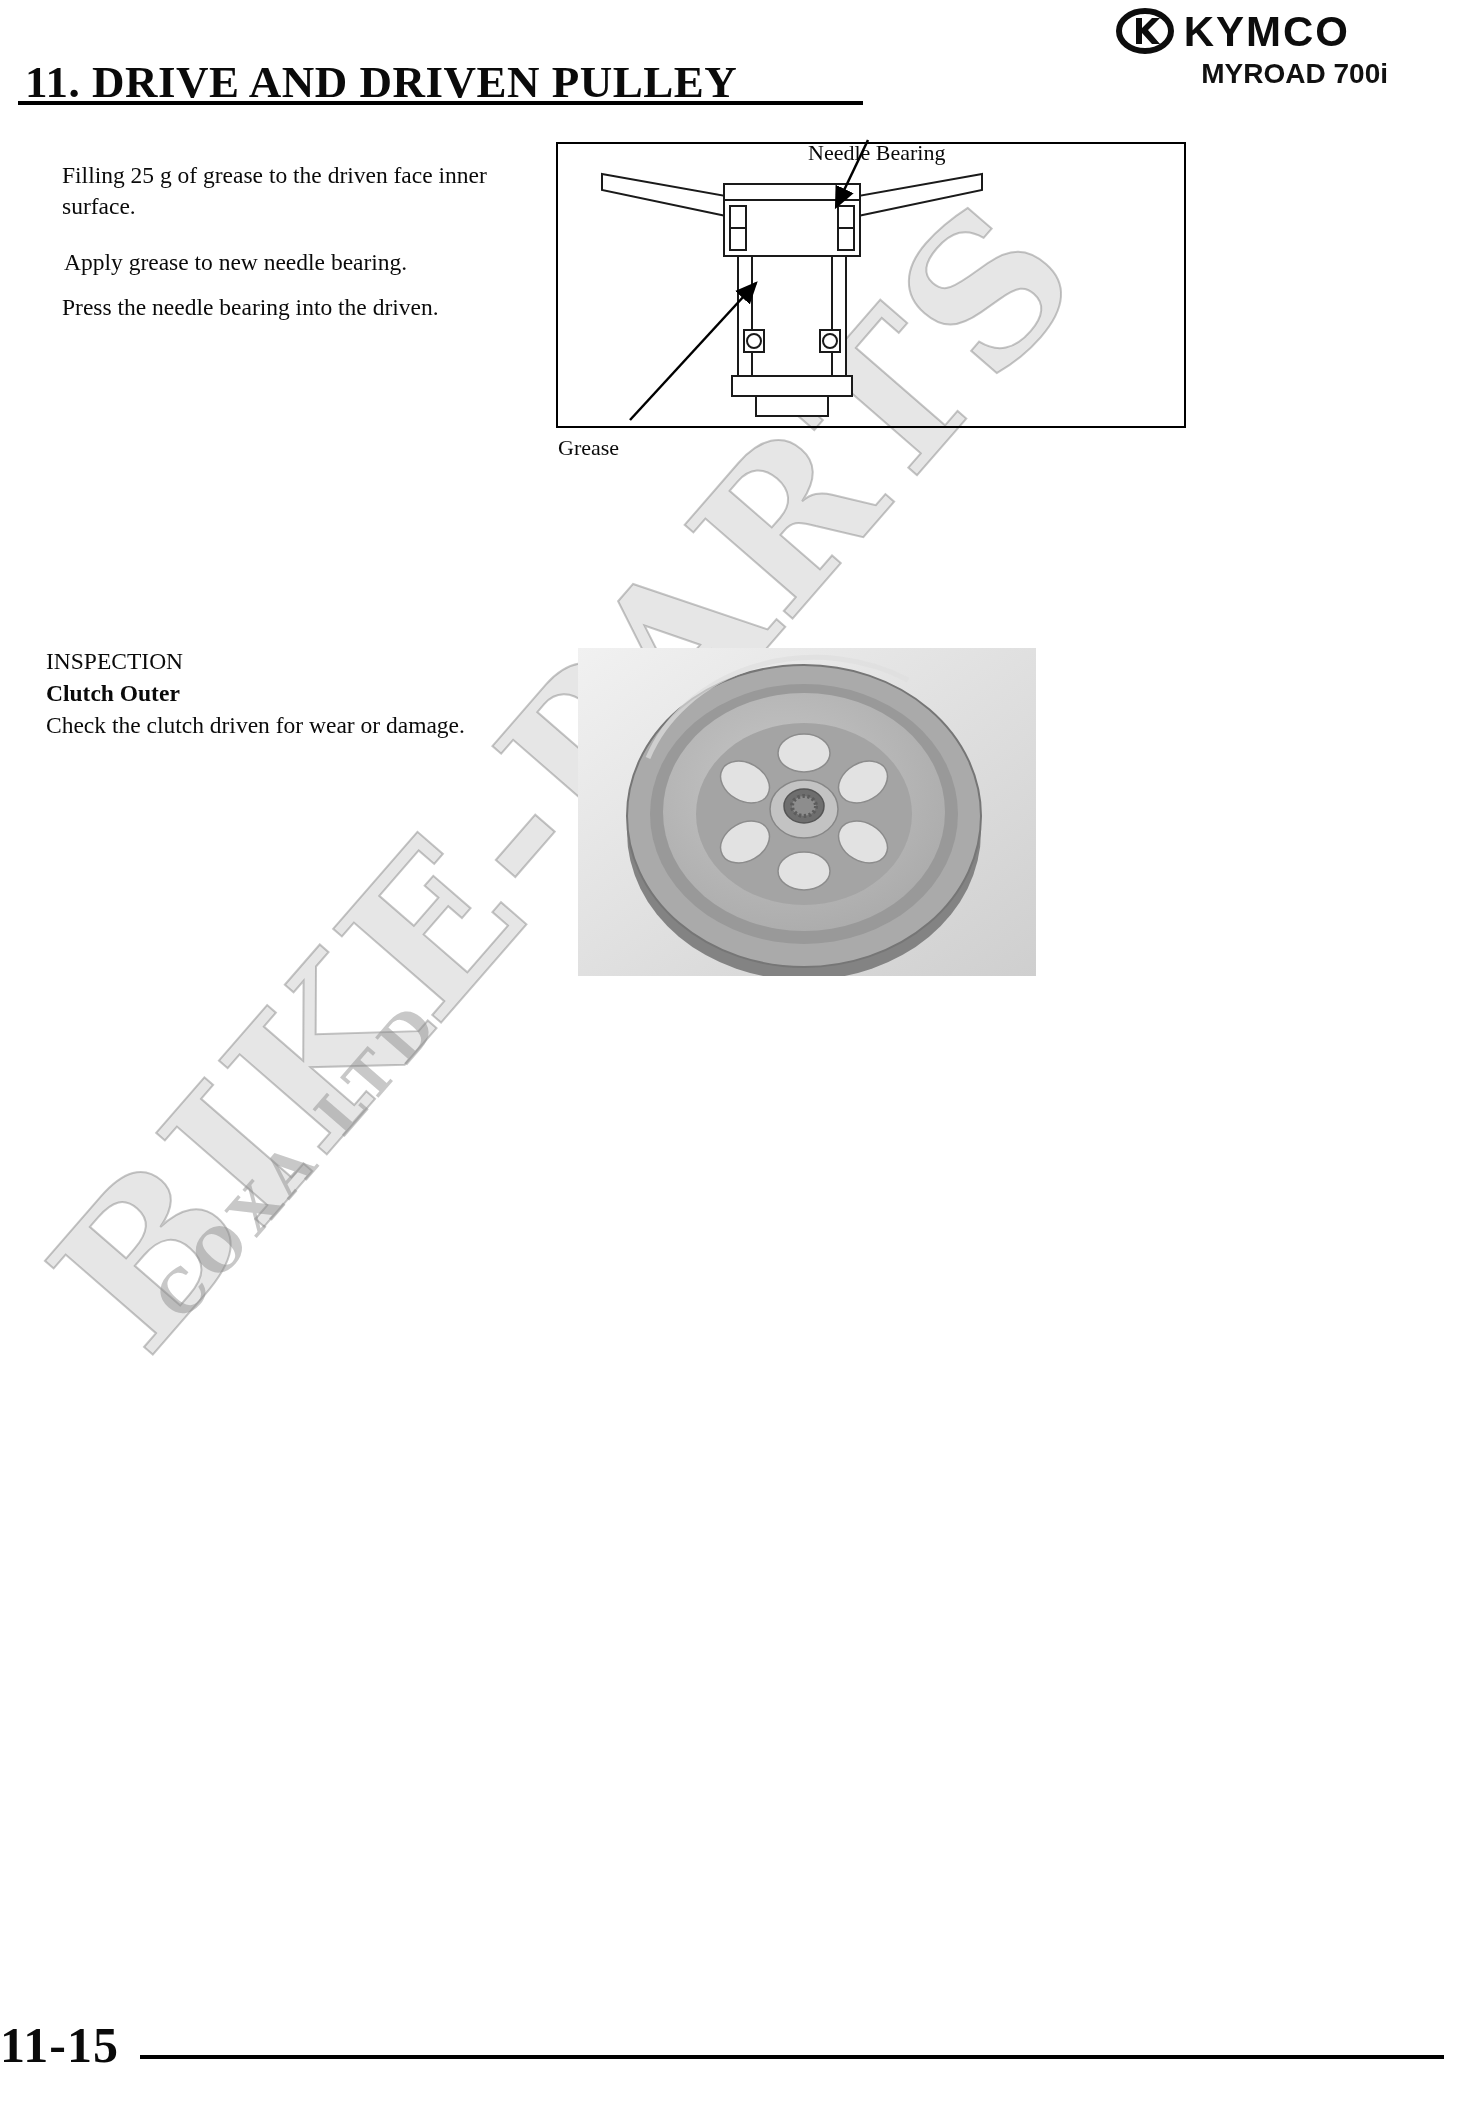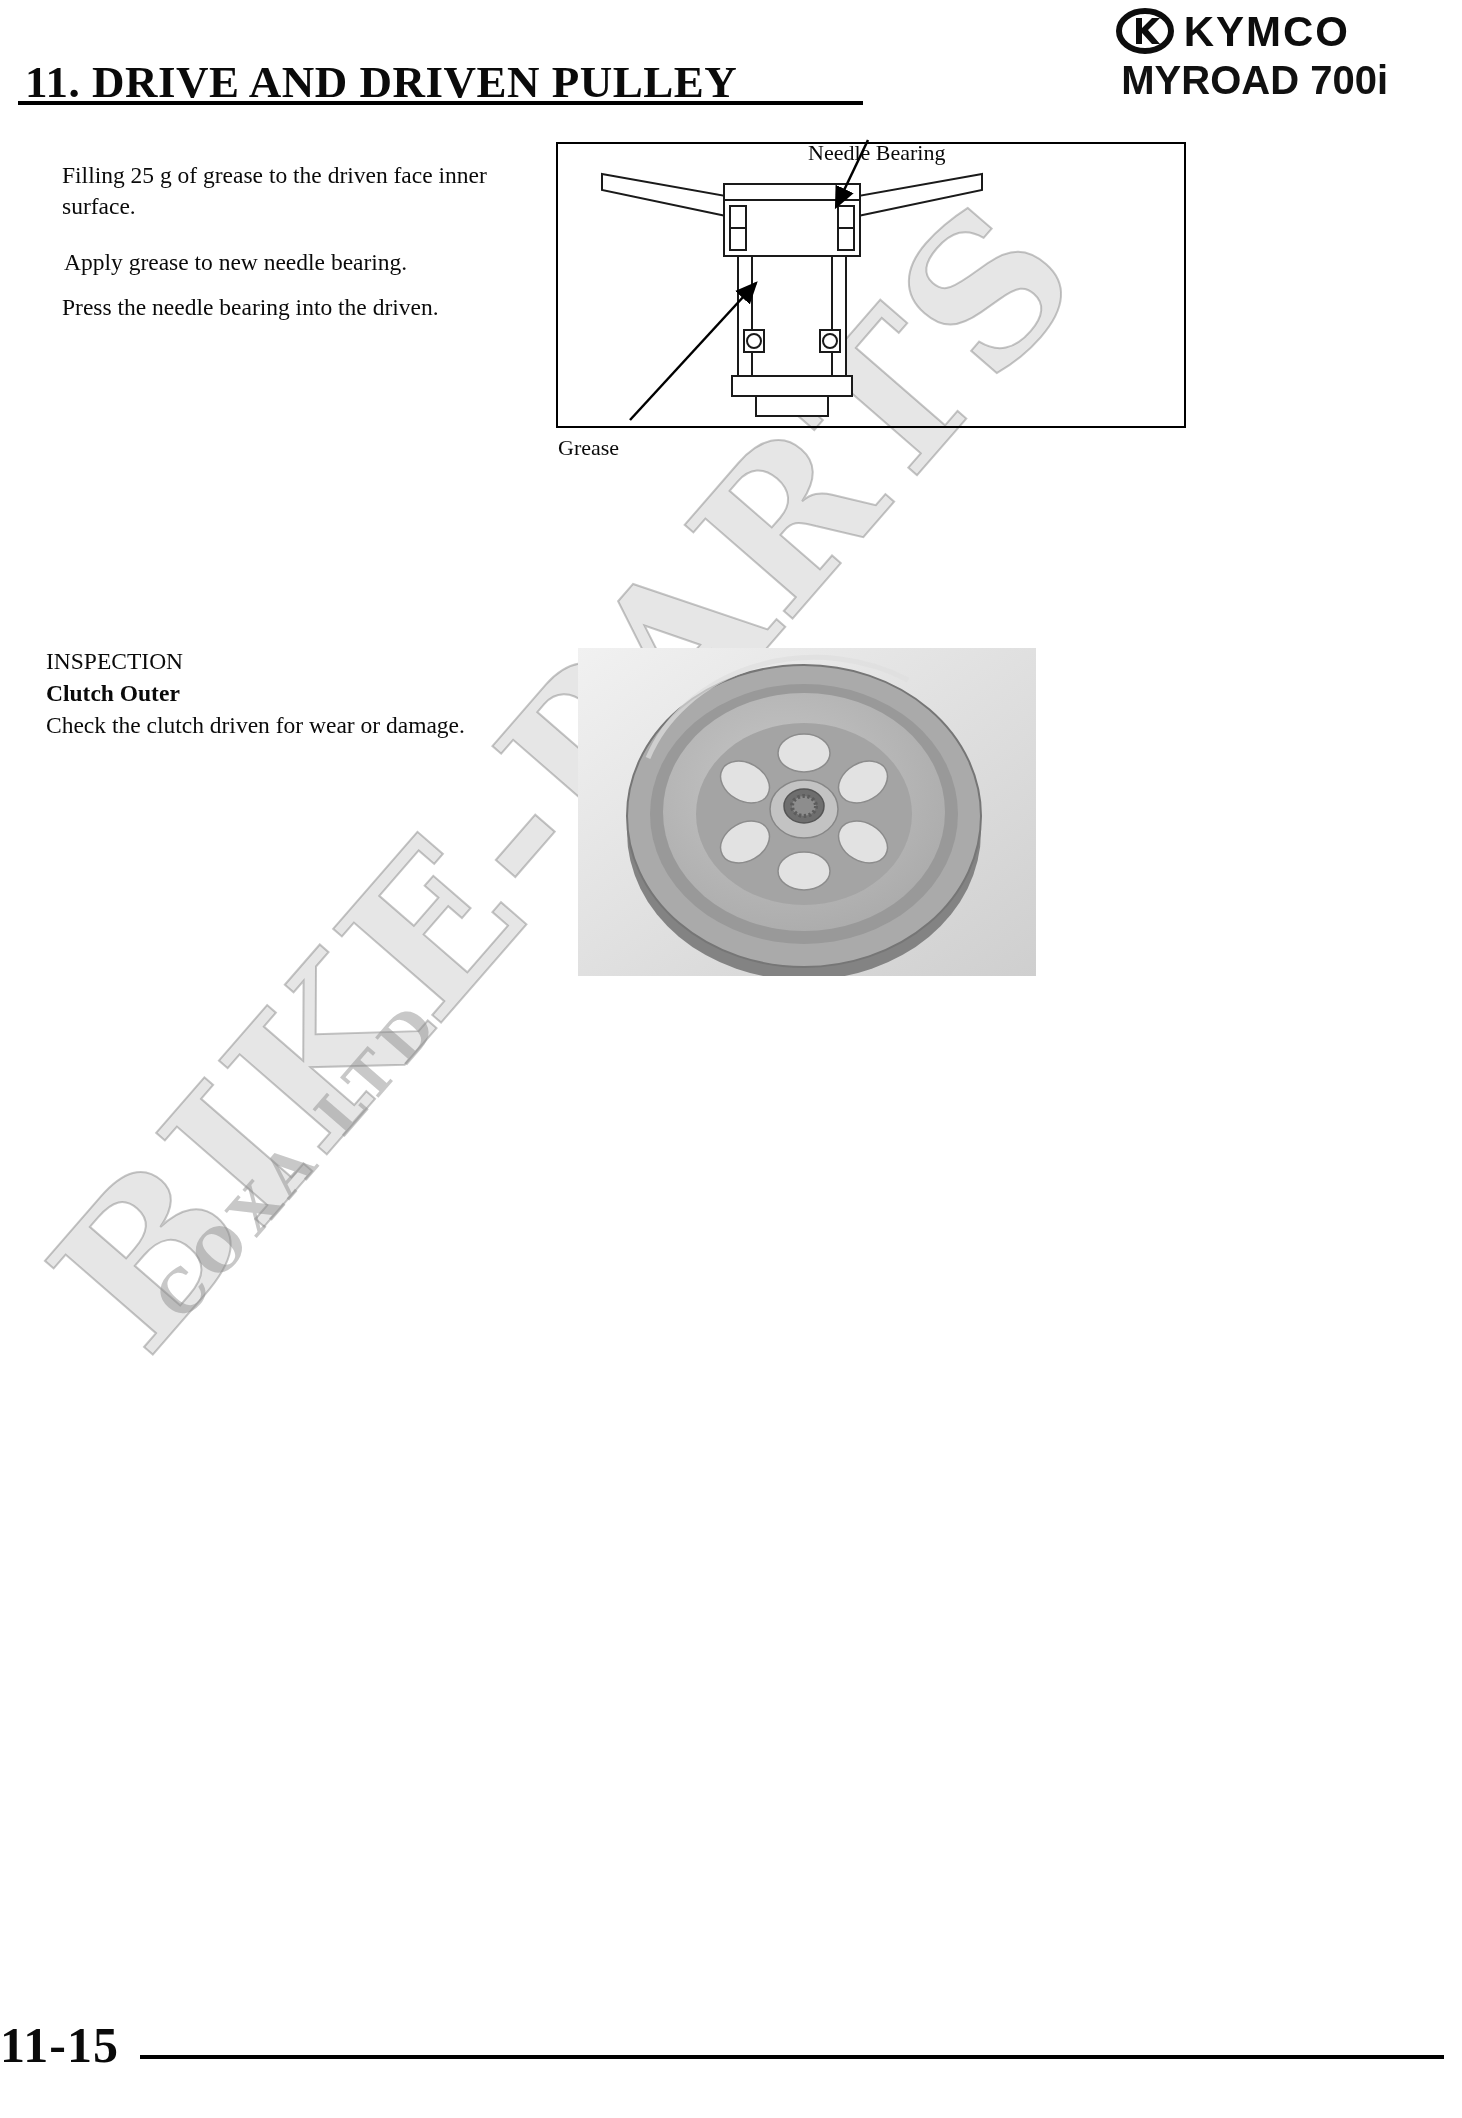--- a/index.html
+++ b/index.html
@@ -49,21 +49,21 @@
     font-weight: 700;
     font-size: 42px;
     letter-spacing: 2px;
     color: #0d0d0d;
   }
   .model {
     position: absolute; z-index: 2;
     top: 58px; right: 74px;
     font-family: "Liberation Sans", sans-serif;
     font-weight: 700;
-    font-size: 40px;
+    font-size: 28px;
     color: #111;
   }
   .page-title {
     position: absolute; z-index: 2;
     left: 25px; top: 56px;
     font-size: 45px;
     font-weight: 700;
     letter-spacing: 0.5px;
   }
   .title-rule {

